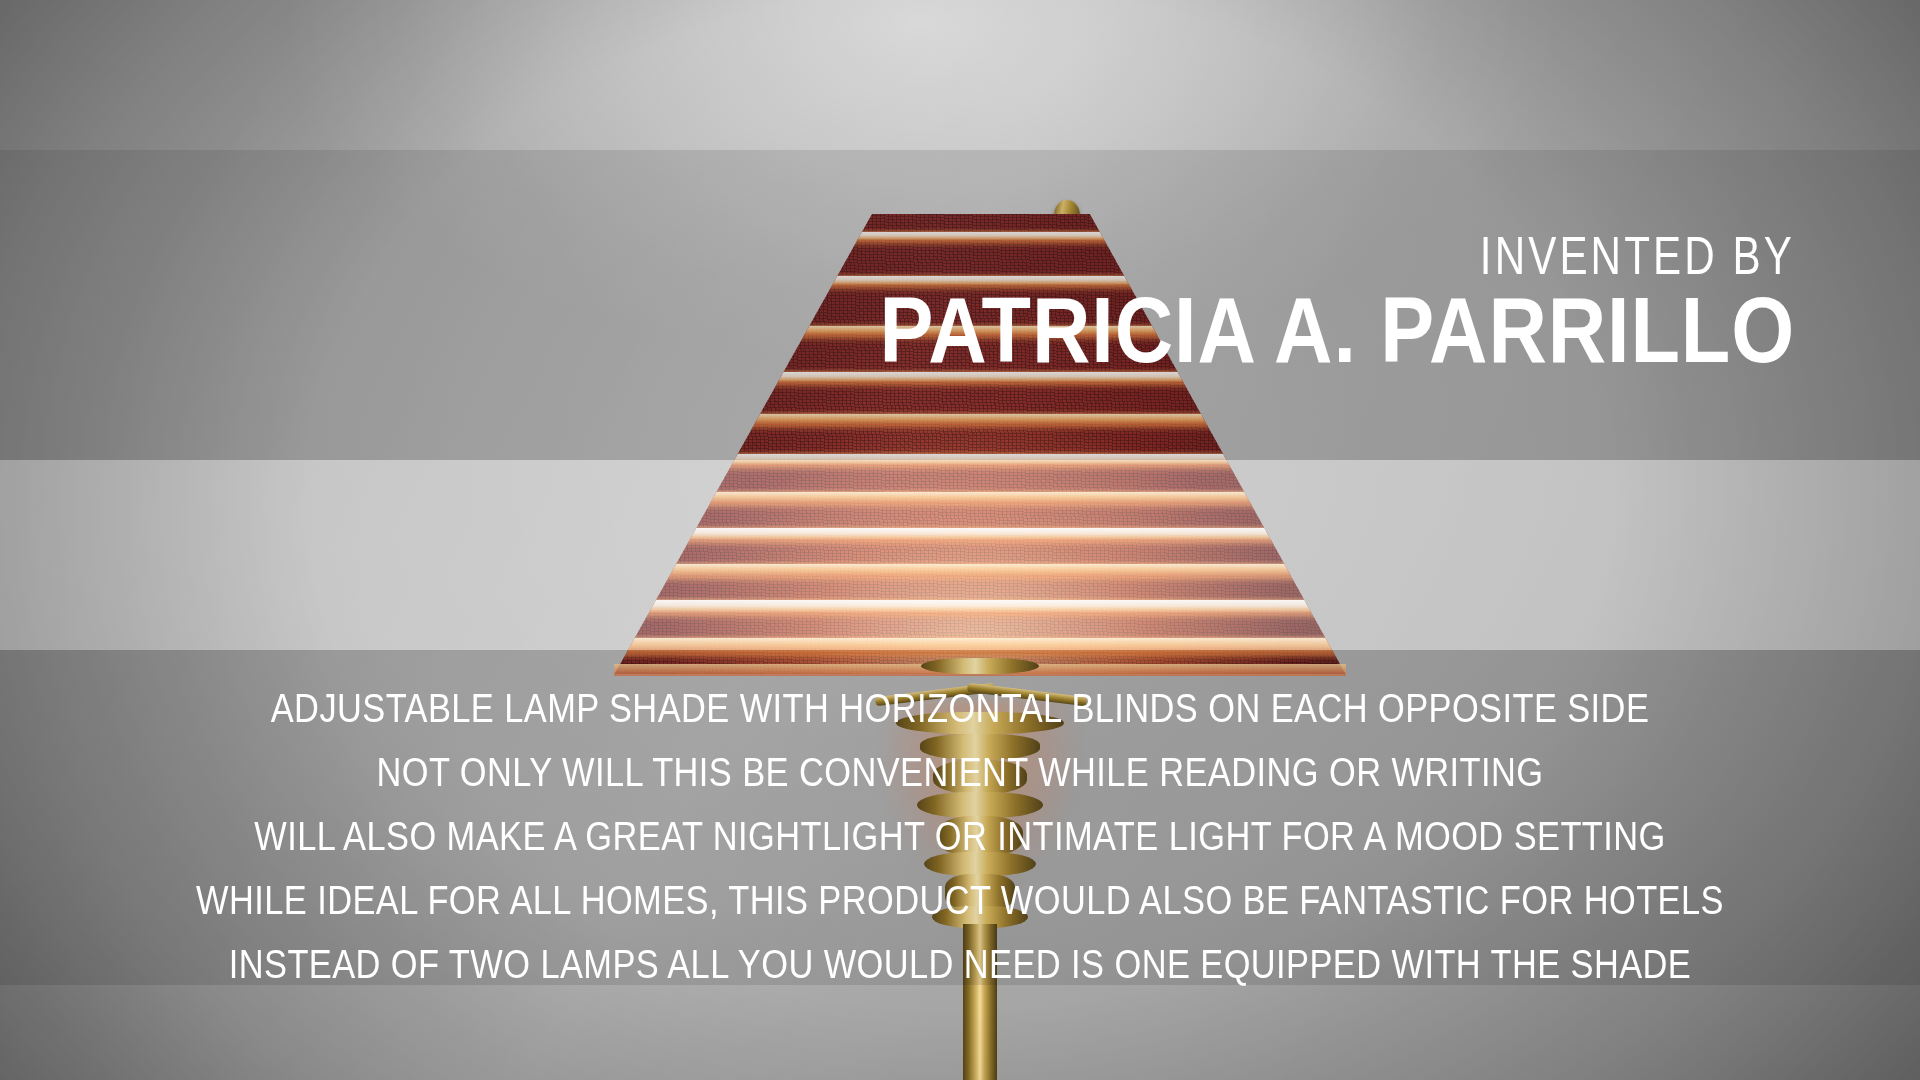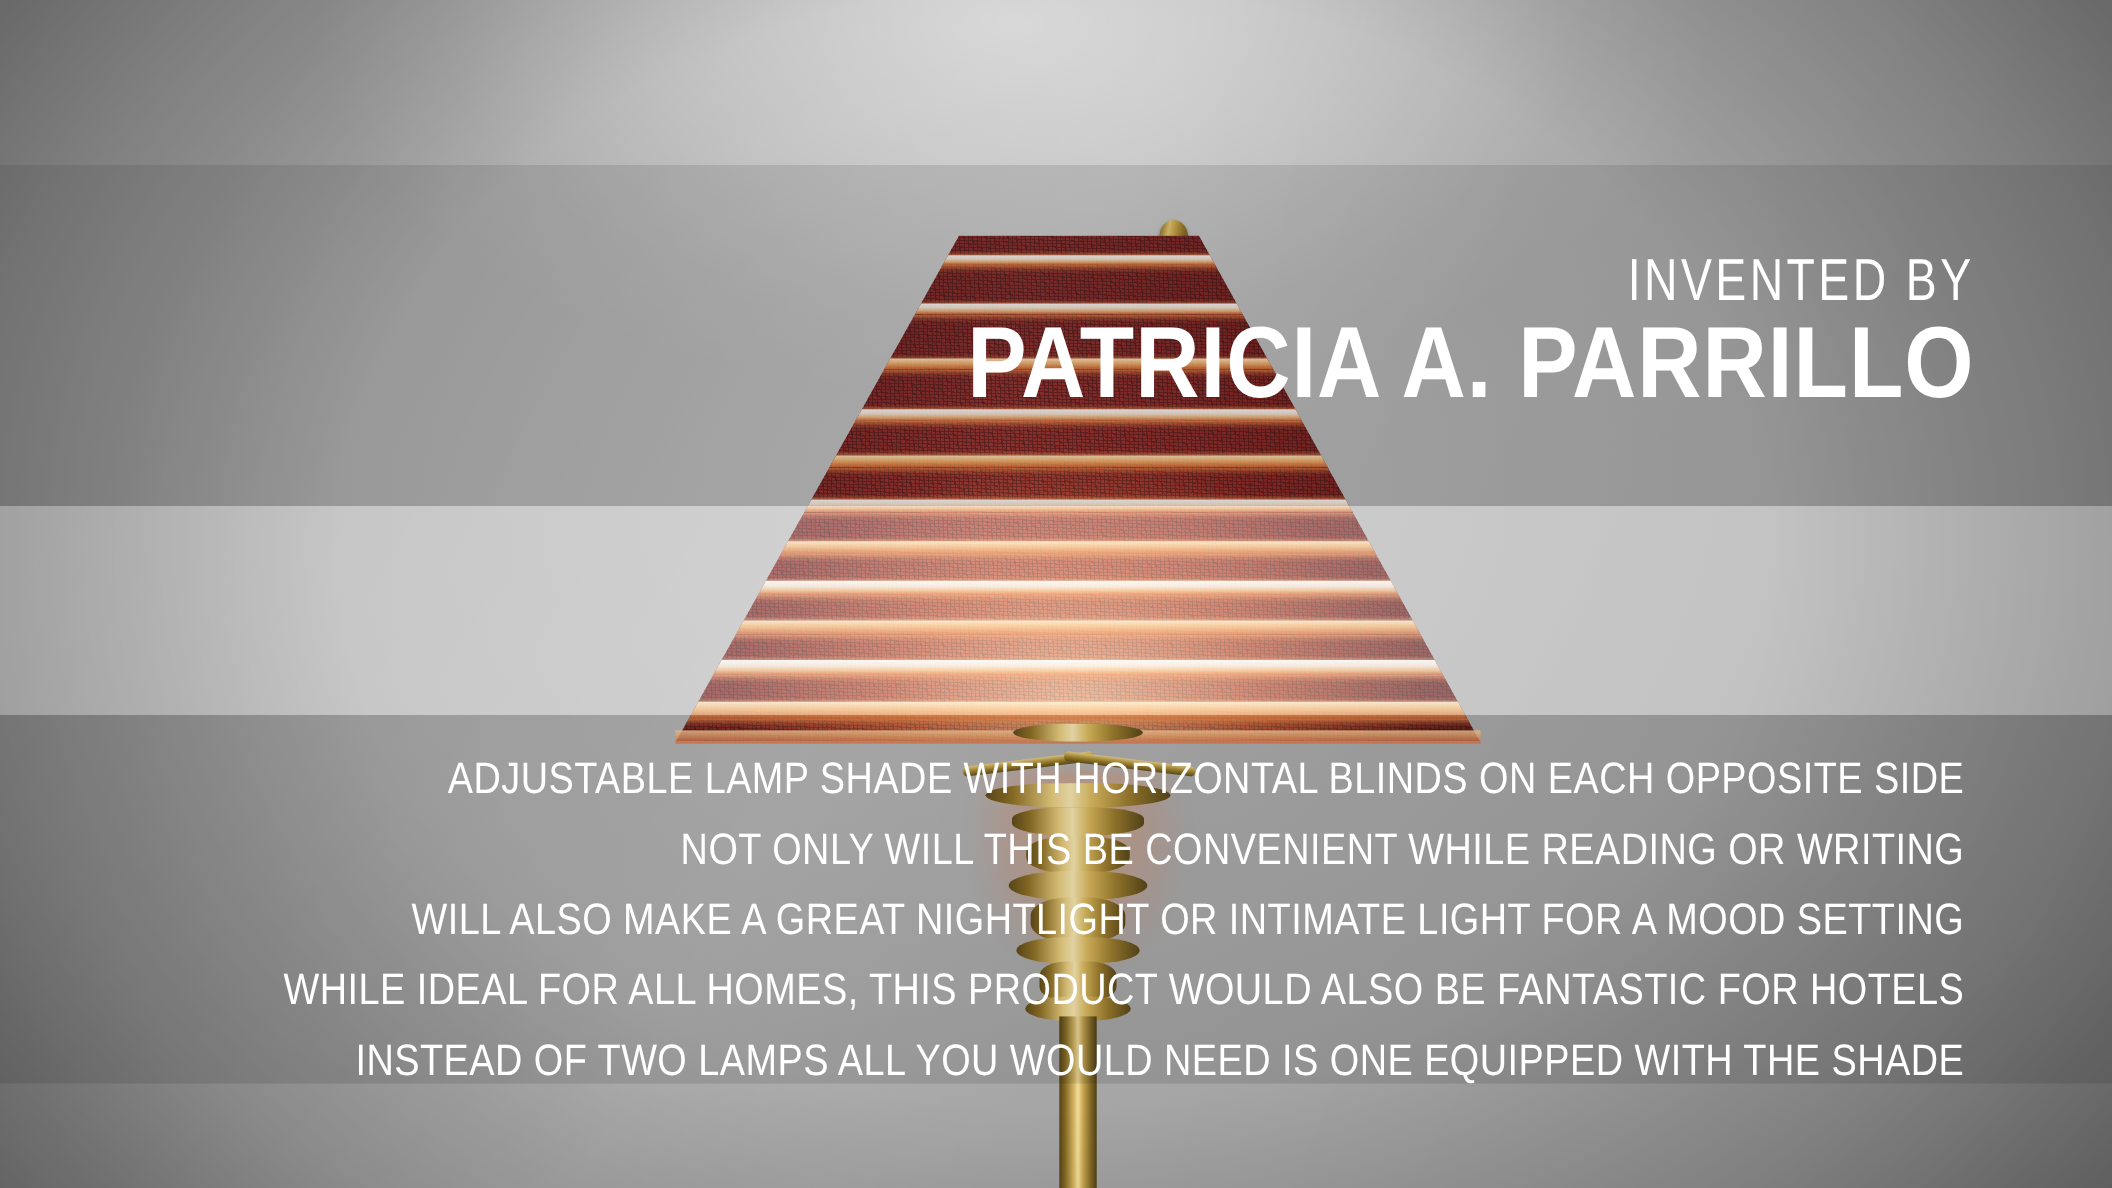--- a/index.html
+++ b/index.html
@@ -274,21 +274,21 @@
     transform: scaleX(0.88);
     transform-origin: right center;
     white-space: nowrap;
   }
 
   #description {
     position: absolute;
     left: 0;
     top: 676px;
     width: 1920px;
-    text-align: right;
+    text-align: center;
   }
   #description .desc-line {
     color: #ffffff;
     font-size: 40px;
     font-weight: 400;
     letter-spacing: 0.5px;
     line-height: 64px;
     white-space: nowrap;
     transform: scaleX(0.86);
     transform-origin: center center;

